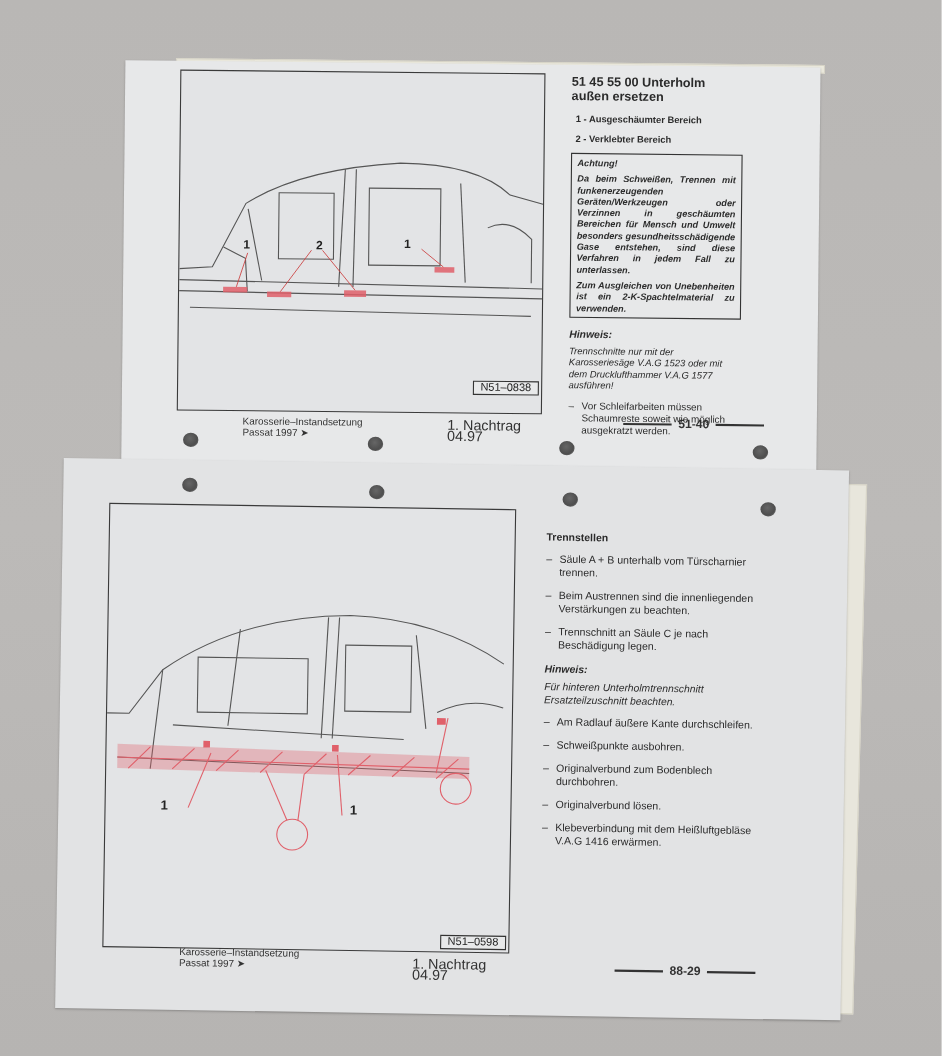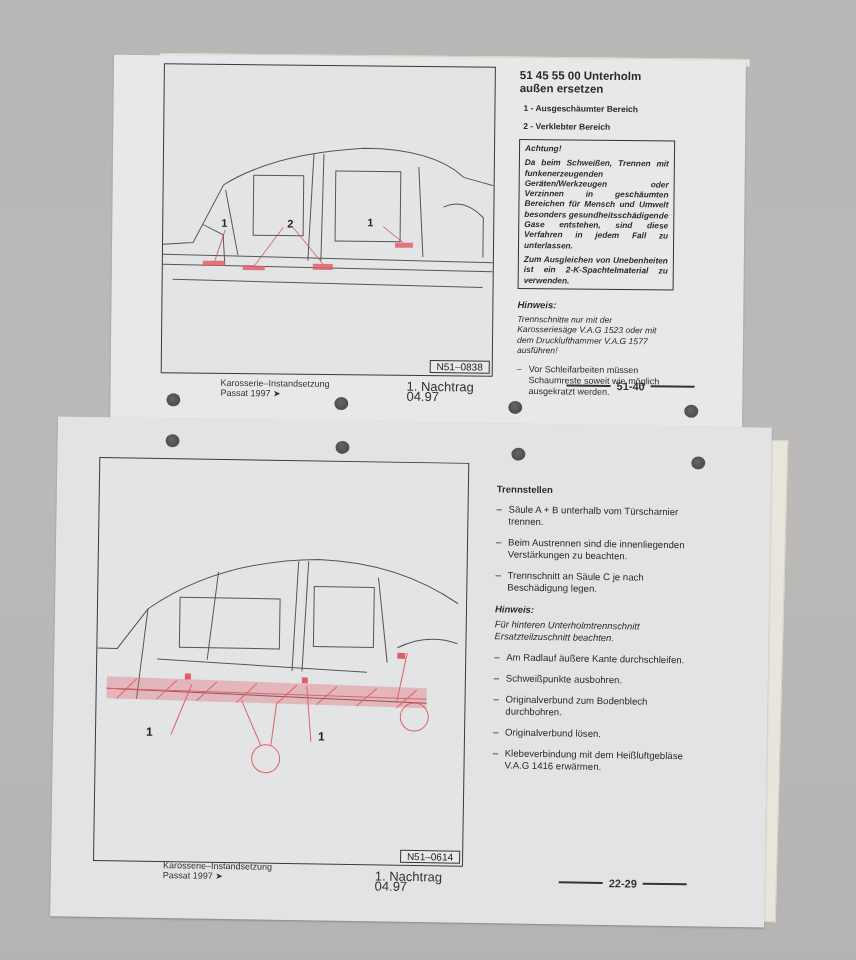--- a/index.html
+++ b/index.html
@@ -91,21 +91,21 @@
       <g stroke="#c44" stroke-width="0.8" fill="none">
         <path d="M52,196 L62,165"></path>
         <path d="M92,200 L120,162"></path>
         <path d="M160,198 L130,162"></path>
         <path d="M240,176 L220,160"></path>
       </g>
     </svg>
     <span style="position:absolute;left:58px;top:152px;font-weight:bold;font-size:11px;color:#222;">1</span>
     <span style="position:absolute;left:124px;top:152px;font-weight:bold;font-size:11px;color:#222;">2</span>
     <span style="position:absolute;left:204px;top:150px;font-weight:bold;font-size:11px;color:#222;">1</span>
-    <div class="fig-label" style="right:2px;bottom:2px;">N51–0838</div>
+    <div class="fig-label" style="right:2px;bottom:16px;">N51–0838</div>
   </div>
 
   <div class="footer-left" style="left:110px;top:322px;">
     <div>Karosserie–Instandsetzung</div>
     <div>Passat 1997 ➤</div>
   </div>
   <div class="footer-mid" style="left:296px;top:324px;">
     <div>1. Nachtrag</div>
     <div>04.97</div>
   </div>
@@ -177,34 +177,34 @@
         <circle cx="318" cy="254" r="14"></circle>
       </g>
       <g fill="#e0606a">
         <rect x="88" y="214" width="6" height="6"></rect>
         <rect x="205" y="216" width="6" height="6"></rect>
         <rect x="300" y="190" width="8" height="6"></rect>
       </g>
     </svg>
     <span style="position:absolute;left:50px;top:266px;font-weight:bold;font-size:12px;color:#222;">1</span>
     <span style="position:absolute;left:222px;top:268px;font-weight:bold;font-size:12px;color:#222;">1</span>
-    <div class="fig-label" style="right:2px;bottom:2px;">N51–0614</div>
+    <div class="fig-label" style="right:2px;bottom:2px;">N51–0598</div>
   </div>
 
   <div class="footer-left" style="left:112px;top:442px;">
     <div>Karosserie–Instandsetzung</div>
     <div>Passat 1997 ➤</div>
   </div>
   <div class="footer-mid" style="left:324px;top:450px;">
     <div>1. Nachtrag</div>
     <div>04.97</div>
   </div>
   <div class="pageno" style="left:508px;top:452px;">
     <span class="rule"></span>
-    <span>22-29</span>
+    <span>88-29</span>
     <span class="rule"></span>
   </div>
 
   <div class="text-col" style="left:440px;top:60px;width:192px;">
     <div class="section-head">Trennstellen</div>
     <div class="bullet">
       <span class="dash">–</span>
       <span>Säule A + B unterhalb vom Türscharnier trennen.</span>
     </div>
     <div class="bullet">

